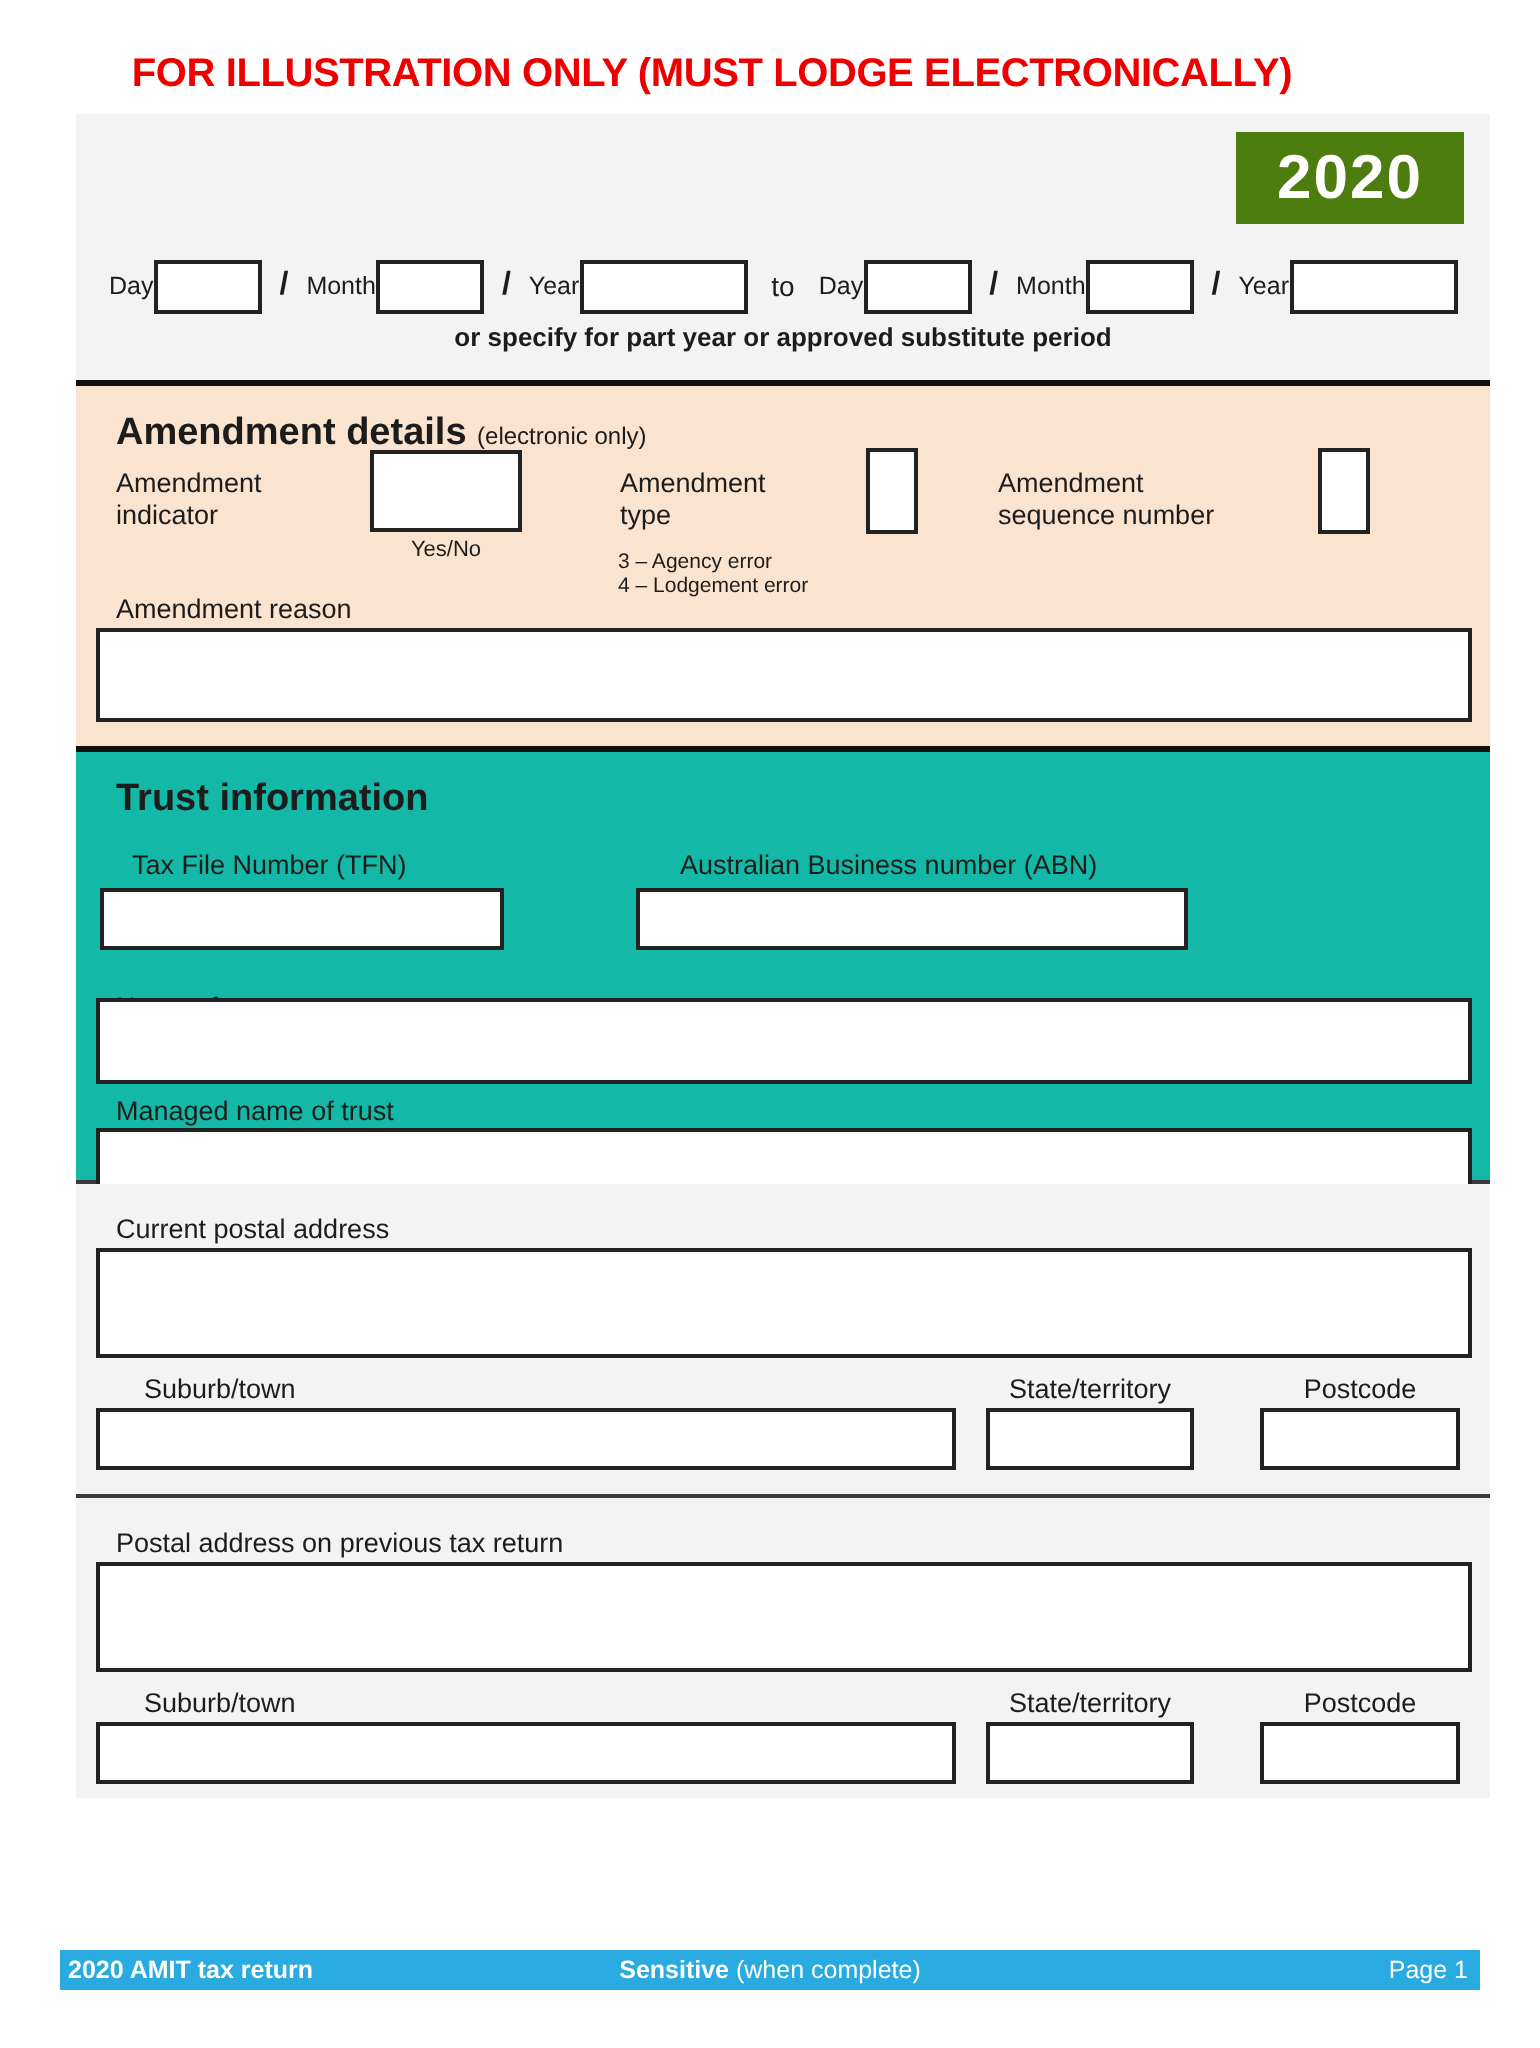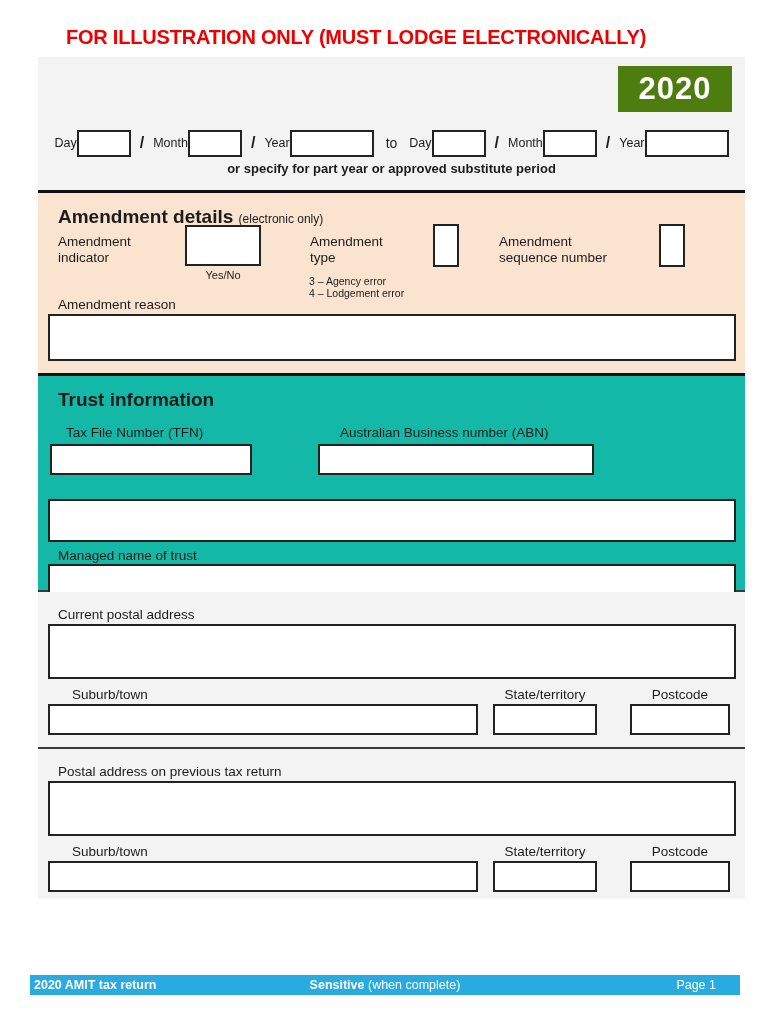--- a/index.html
+++ b/index.html
@@ -80,21 +80,21 @@
   .state-box { left:455px; top:112px; width:104px; height:31px; }
   .postcode-box { left:592px; top:112px; width:100px; height:31px; }
 
   
   .footer-bar { position:absolute; left:30px; top:975px; width:710px; height:20px;
                 background:#29abe2; color:#ffffff; font-size:12.5px;
                 display:flex; align-items:center; justify-content:space-between; }
   .footer-left { font-weight:bold; padding-left:4px; }
   .footer-center { position:absolute; left:0; width:710px; text-align:center; }
   .footer-center b { font-weight:bold; }
-  .footer-right { padding-right:24px; position:relative; }
+  .footer-right { padding-right:6px; position:relative; }
 </style>
 </head>
 <body>
 
 <div class="warning">FOR ILLUSTRATION ONLY (MUST LODGE ELECTRONICALLY)</div>
 
 <div class="sheet">
 
   <section class="header-section">
     <div class="year-badge">2020</div>

